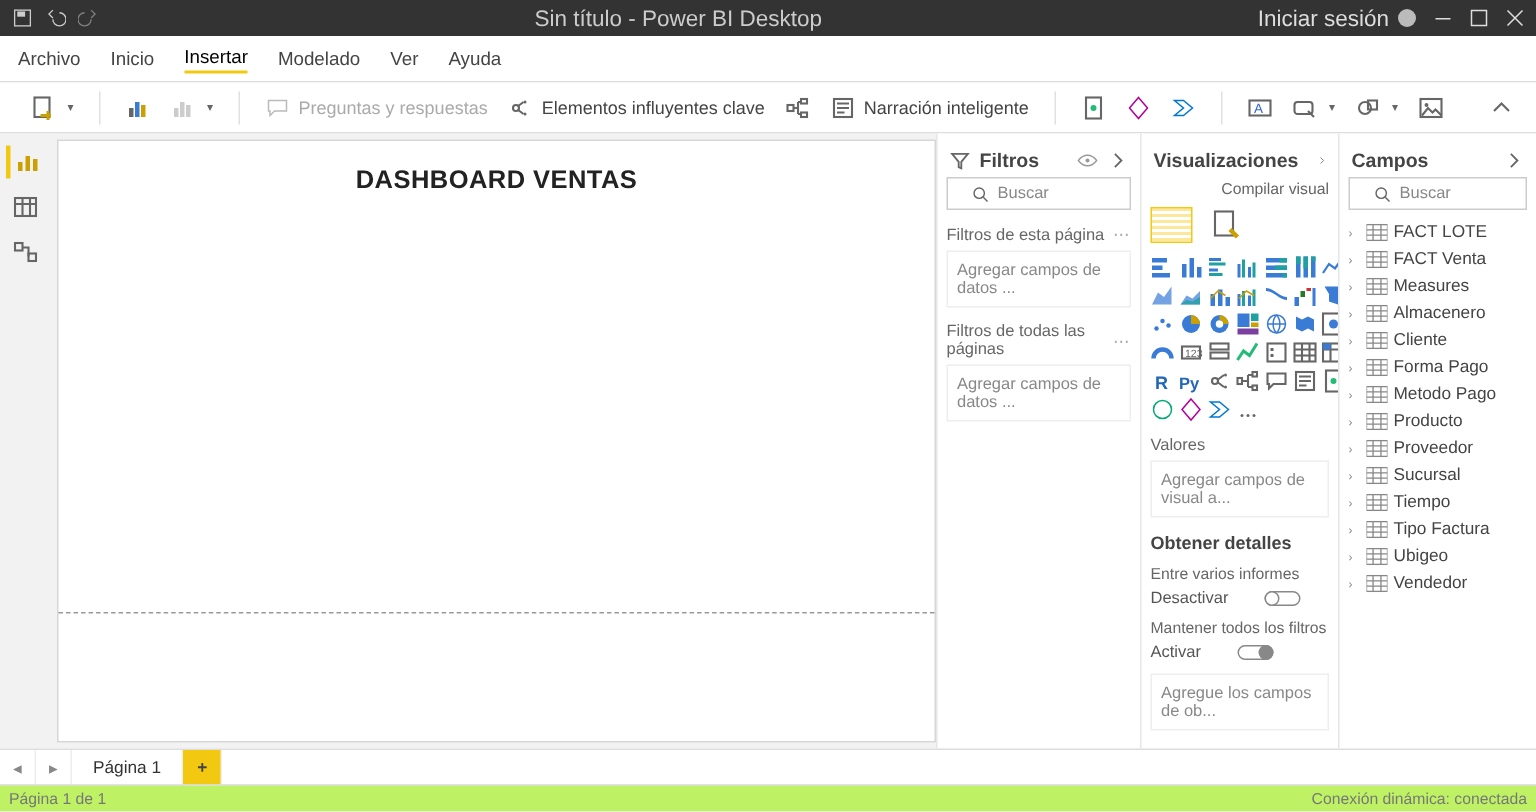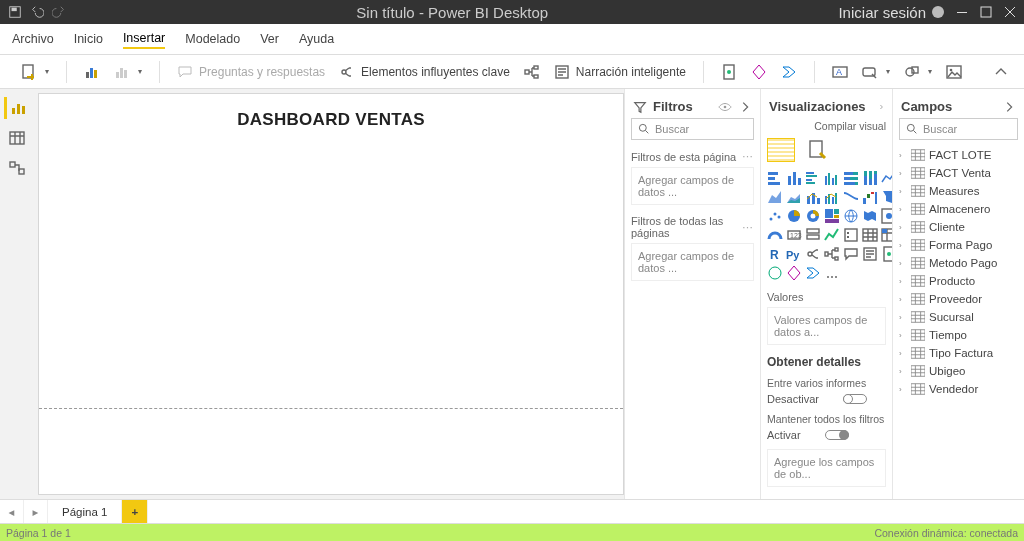--- a/index.html
+++ b/index.html
@@ -37,21 +37,21 @@
 
 .canvas { flex: 1; background: #fff; border: 1px solid #d6d6d6; margin: 4px 0 4px 4px; display:flex; flex-direction:column; position:relative; }
 .canvas .report-title { text-align: center; font-weight: 700; font-size: 17px; color: #222; margin-top: 16px; letter-spacing: .3px;}
 .canvas .dashline { position:absolute; left:0; right:0; top:314px; border-top: 1px dashed #999; }
 
 .filters, .vis, .fields { background: #fff; border-left: 1px solid #e6e6e6; }
 .filters { width: 136px; display:flex; flex-direction:column; padding:6px 6px 0 6px; }
 .panehead { display:flex; align-items:center; gap:6px; font-weight:600; color:#444; font-size:13px; padding: 4px 2px; }
 .panehead .spacer { flex:1; }
 .panehead .ico12 { width:14px;height:14px; color:#666;}
-.searchbox { display:flex; align-items:flex-start; gap:6px; border:1px solid #ccc; padding:4px 6px; font-size:11px; color:#888;}
+.searchbox { display:flex; align-items:center; gap:6px; border:1px solid #ccc; padding:4px 16px; font-size:11px; color:#888;}
 .sectlabel { font-size:11px; color:#666; margin-top:10px; display:flex; align-items:center;}
 .sectlabel .dots { margin-left:auto; color:#aaa; letter-spacing:1px;}
 .dropwell { border:1px solid #eee; padding:6px 6px; font-size:11px; color:#888; margin-top:4px;}
 
 .vis { width: 132px; padding:6px 6px 0 6px; display:flex; flex-direction:column; overflow:hidden;}
 .vis .subtitle { font-size:10.5px; color:#666; margin-top:2px;text-align:right;}
 .vis .buildrow { display:flex; gap:10px; padding:6px 0 8px 0;}
 .vis .buildbox { width:28px; height:24px; border:1px solid #f2c811; background: repeating-linear-gradient(0deg,#fce79a,#fce79a 2px,#fff 2px,#fff 4px);}
 .vis .buildfmt { width:24px; height:24px; display:flex; align-items:center; justify-content:center;}
 .vis .visgrid { display:grid; grid-template-columns: repeat(7,16px); gap:3px 3px; }
@@ -605,21 +605,21 @@
           <svg viewBox="0 0 16 16">
             <circle cx="4" cy="12" r="1" class="ic-fill"></circle>
             <circle cx="8" cy="12" r="1" class="ic-fill"></circle>
             <circle cx="12" cy="12" r="1" class="ic-fill"></circle>
           </svg>
         </span>
     </div>
 
     <div class="subhead">Valores</div>
     <div class="dropwell">
-      <span>Valores campos de datos a...</span>
+      <span>Agregar campos de visual a...</span>
     </div>
 
     <div class="subheadb">Obtener detalles</div>
     <div class="small">Entre varios informes</div>
     <div class="toggle-row">
       <span>Desactivar</span>
       <span class="toggle off">
           <span class="knob"></span>
         </span>
     </div>

